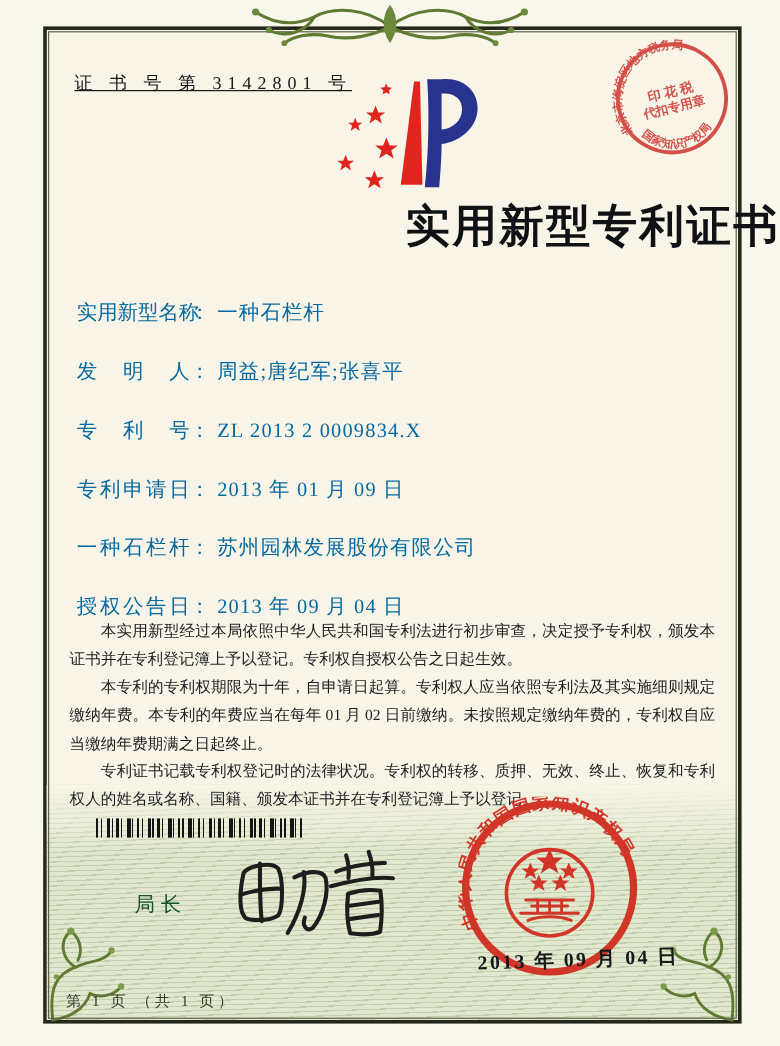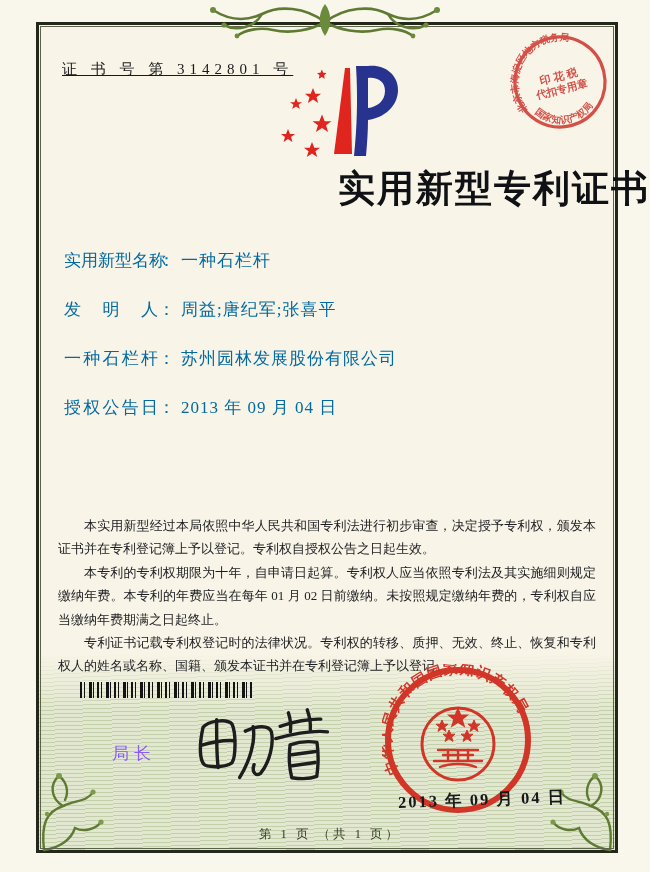--- a/index.html
+++ b/index.html
@@ -56,31 +56,31 @@
   .barcode {
     position:absolute; left:80px; top:682px; width:172px; height:16px; z-index:2;
     background:repeating-linear-gradient(90deg,
       #141414 0 2px, transparent 2px 4px,
       #141414 4px 5px, transparent 5px 9px,
       #141414 9px 12px, transparent 12px 13px,
       #141414 13px 14px, transparent 14px 17px);
   }
   .director {
     position:absolute; left:112px; top:742px; font-size:17px; letter-spacing:5px;
-    color:#8b5cf6; z-index:3;
+    color:#14532d; z-index:3;
   }
   .signature { position:absolute; left:188px; top:694px; z-index:3; transform:rotate(-3deg); }
   .seal { position:absolute; left:382px; top:664px; z-index:3; opacity:.93; }
   .seal-date {
     position:absolute; left:398px; top:789px; font-size:16.5px; letter-spacing:2px;
     color:#17181a; z-index:4; transform:rotate(-2deg); font-weight:bold;
   }
   .tax-stamp { position:absolute; left:510px; top:32px; z-index:4; opacity:.88; }
   .footer {
-    position:absolute; left:3px; bottom:7px; width:100%; text-align:center;
+    position:absolute; left:16px; bottom:7px; width:100%; text-align:left;
     font-size:12.5px; letter-spacing:3px; color:#33382a; z-index:3;
   }
 </style>
 </head>
 <body>
 
 <div class="page">
 
   <div class="frame">
 
@@ -157,20 +157,26 @@
   </svg>
 
   <div class="title">实用新型专利证书</div>
 
   <div class="fields">
     <div class="field-row">
       <span class="flabel">实用新型名称</span><span class="fcolon">：</span><span class="fvalue">一种石栏杆</span>
     </div>
     <div class="field-row">
       <span class="flabel">发明人</span><span class="fcolon">：</span><span class="fvalue">周益;唐纪军;张喜平</span>
+    </div>
+    <div class="field-row">
+      <span class="flabel">专利号</span><span class="fcolon">：</span><span class="fvalue">ZL 2013 2 0009834.X</span>
+    </div>
+    <div class="field-row">
+      <span class="flabel">专利申请日</span><span class="fcolon">：</span><span class="fvalue">2013 年 01 月 09 日</span>
     </div>
     <div class="field-row">
       <span class="flabel">一种石栏杆</span><span class="fcolon">：</span><span class="fvalue">苏州园林发展股份有限公司</span>
     </div>
     <div class="field-row">
       <span class="flabel">授权公告日</span><span class="fcolon">：</span><span class="fvalue">2013 年 09 月 04 日</span>
     </div>
   </div>
 
   <div class="paras">

